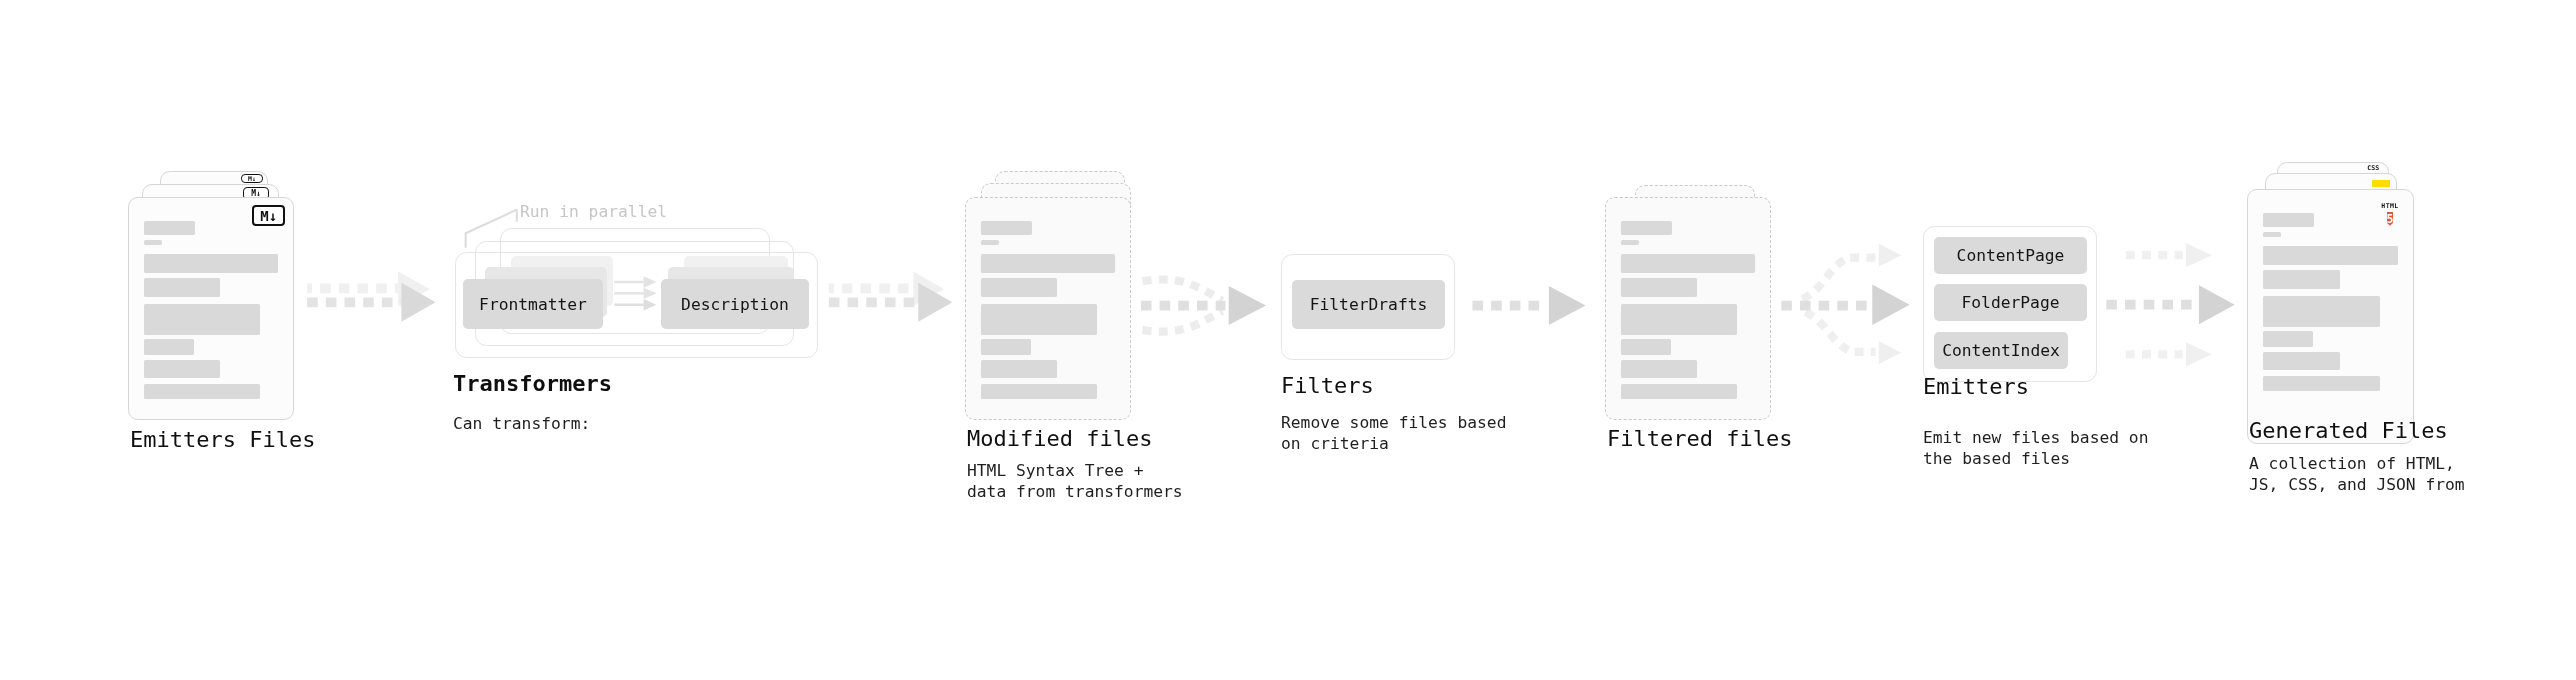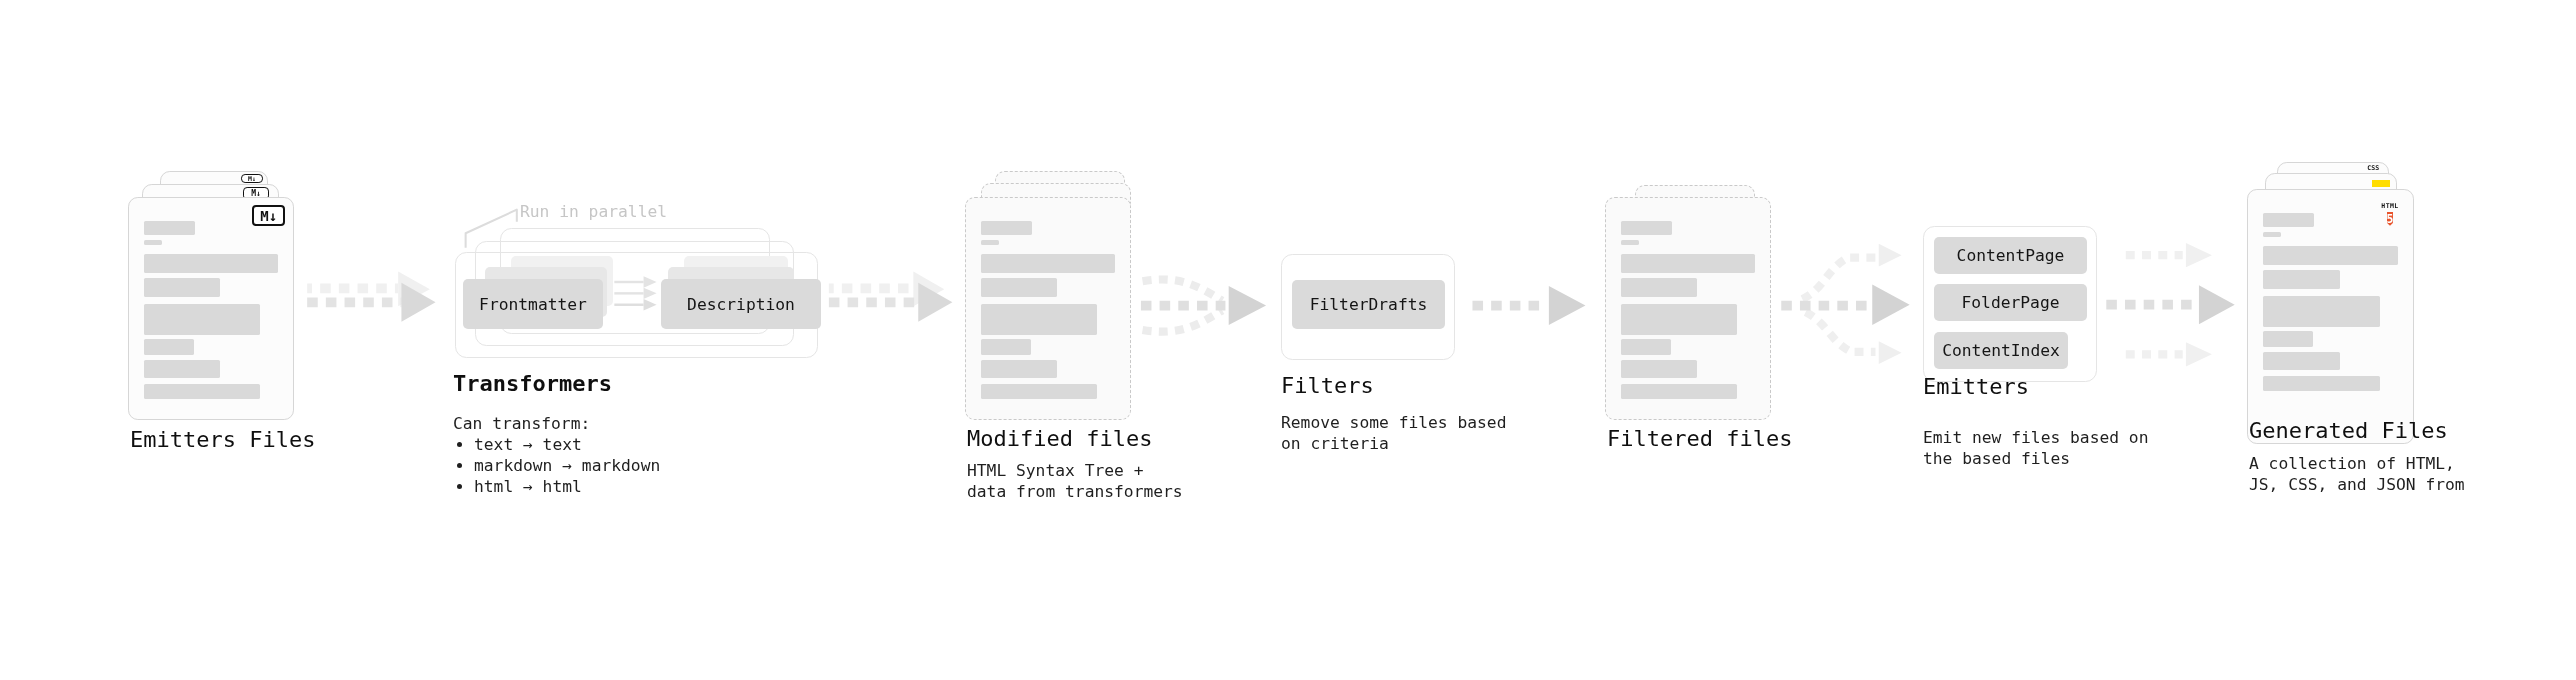--- a/index.html
+++ b/index.html
@@ -157,30 +157,25 @@
     <div class="obox" style="left:500px; top:228px; width:270px; height:106px;"></div>
     <div class="obox" style="left:475px; top:241px; width:319px; height:105px;"></div>
     <div class="obox" style="left:455px; top:252px; width:363px; height:106px;"></div>
 
     <div class="chip ghost2" style="left:511px; top:256px; width:102px; height:50px;"></div>
     <div class="chip ghost1" style="left:485px; top:267px; width:122px; height:50px;"></div>
     <div class="chip" style="left:463px; top:279px; width:140px; height:50px;">Frontmatter</div>
 
     <div class="chip ghost2" style="left:684px; top:256px; width:104px; height:50px;"></div>
     <div class="chip ghost1" style="left:668px; top:267px; width:126px; height:50px;"></div>
-    <div class="chip" style="left:661px; top:279px; width:160px; height:50px;">Description</div>
+    <div class="chip" style="left:661px; top:279px; width:148px; height:50px;">Description</div>
 
     <div class="node-label" style="left:453px; top:371px;font-weight:bold;">Transformers</div>
     <div class="node-desc" style="left:453px; top:413px;">
       <div>Can transform:</div>
-      <ul class="bullets">
-        <li>text → text</li>
-        <li>markdown → markdown</li>
-        <li>html → html</li>
-      </ul>
     </div>
   </div>
 
   <div>
     <div class="filecard dashed" style="left:995px; top:171px; width:130px; height:98px;"></div>
     <div class="filecard dashed" style="left:981px; top:183px; width:150px; height:106px;"></div>
     <div class="filecard dashed" style="left:965px; top:197px; width:166px; height:223px;">
       <div class="bars">
         <i class="b1"></i>
           <i class="b2"></i>

